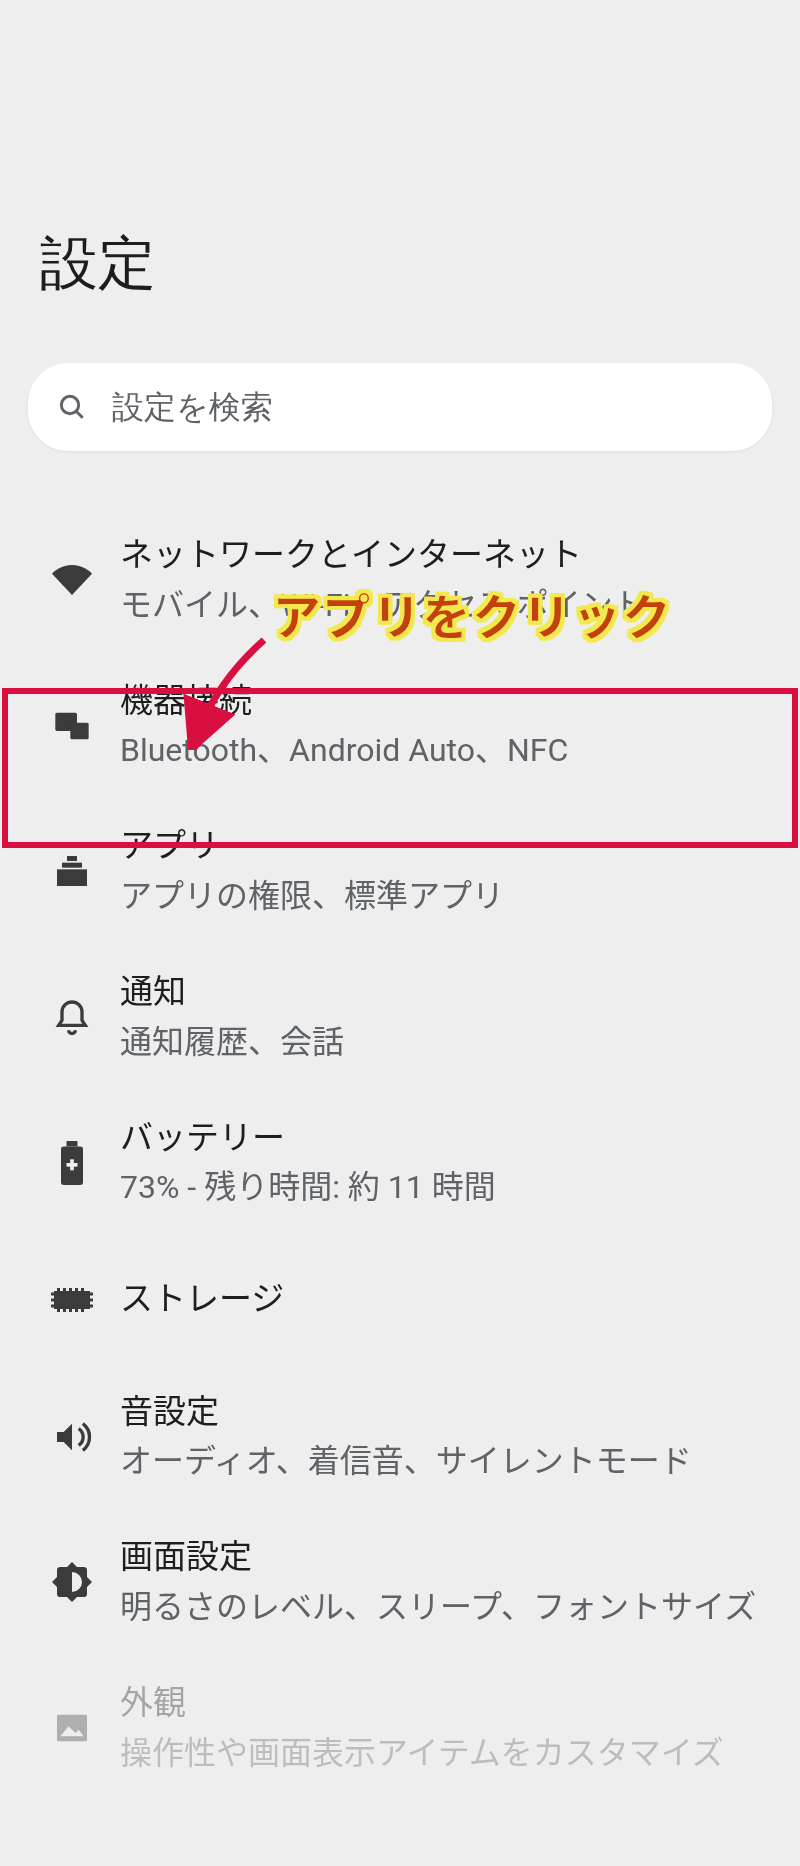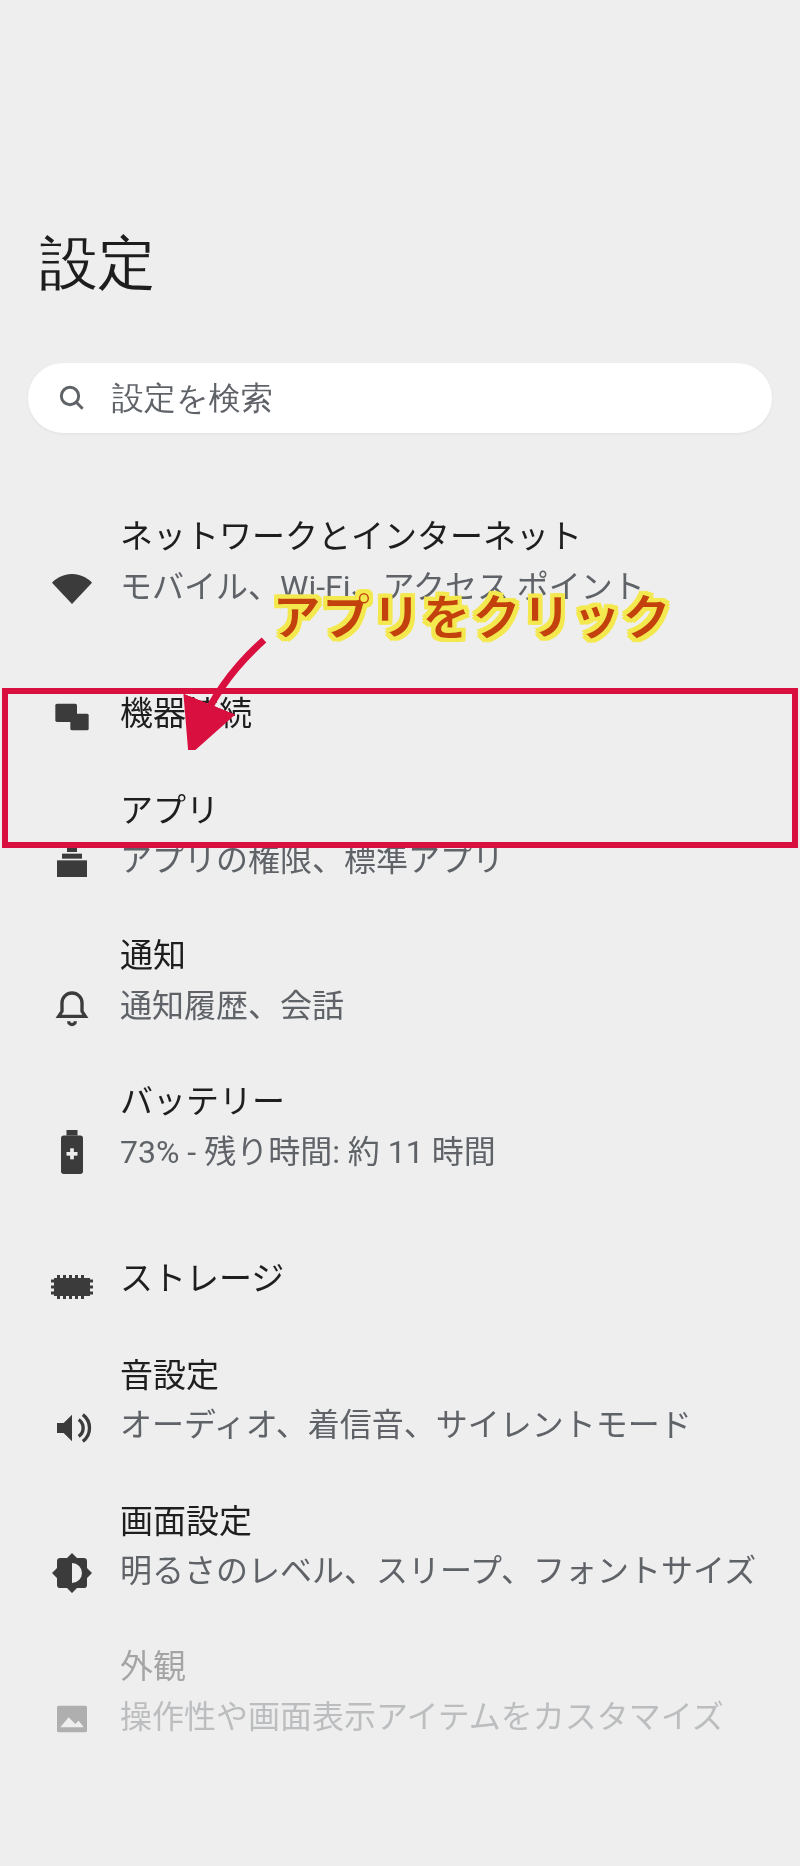--- a/index.html
+++ b/index.html
@@ -19,21 +19,21 @@
       padding: 225px 40px 60px 40px;
     }
     .title {
       font-size: 58px;
       font-weight: 500;
       color: #1d1d1d;
       font-family: Liberation Serif, serif;
     }
     .search-bar {
       margin: 0 28px;
-      height: 70px;
+      height: 88px;
       background: #ffffff;
       border-radius: 40px;
       display: flex;
       align-items: center;
       padding: 0 28px;
       box-shadow: 0 1px 3px rgba(0,0,0,0.06);
     }
     .search-icon {
       color: #5f6368;
       flex-shrink: 0;
@@ -48,21 +48,21 @@
       flex: 1;
     }
     .search-input::placeholder {
       color: #5f6368;
     }
     .settings-list {
       margin-top: 56px;
     }
     .settings-item {
       display: flex;
-      align-items: flex-end;
+      align-items: center;
       padding: 26px 4px 26px 30px;
       min-height: 128px;
       cursor: pointer;
       position: relative;
     }
     .item-icon-wrap {
       width: 84px;
       display: flex;
       justify-content: center;
       align-items: center;
@@ -166,20 +166,21 @@
 
   <div class="settings-item">
     <div class="item-icon-wrap">
       <svg class="svg-icon" width="40" height="40" viewBox="0 0 24 24" fill="currentColor">
         <rect x="2" y="4" width="13" height="11" rx="1"></rect>
         <rect x="11" y="10" width="11" height="10" rx="1"></rect>
       </svg>
     </div>
     <div class="item-texts">
       <div class="item-title">機器接続</div>
+      <div class="item-subtitle">Bluetooth、Android Auto、NFC</div>
     </div>
   </div>
 
   <div class="settings-item">
     <div class="item-icon-wrap">
       <svg class="svg-icon" width="40" height="40" viewBox="0 0 24 24" fill="currentColor">
         <rect x="9" y="3" width="6" height="3"></rect>
         <rect x="6" y="7" width="12" height="3"></rect>
         <rect x="3" y="11" width="18" height="10"></rect>
       </svg>

